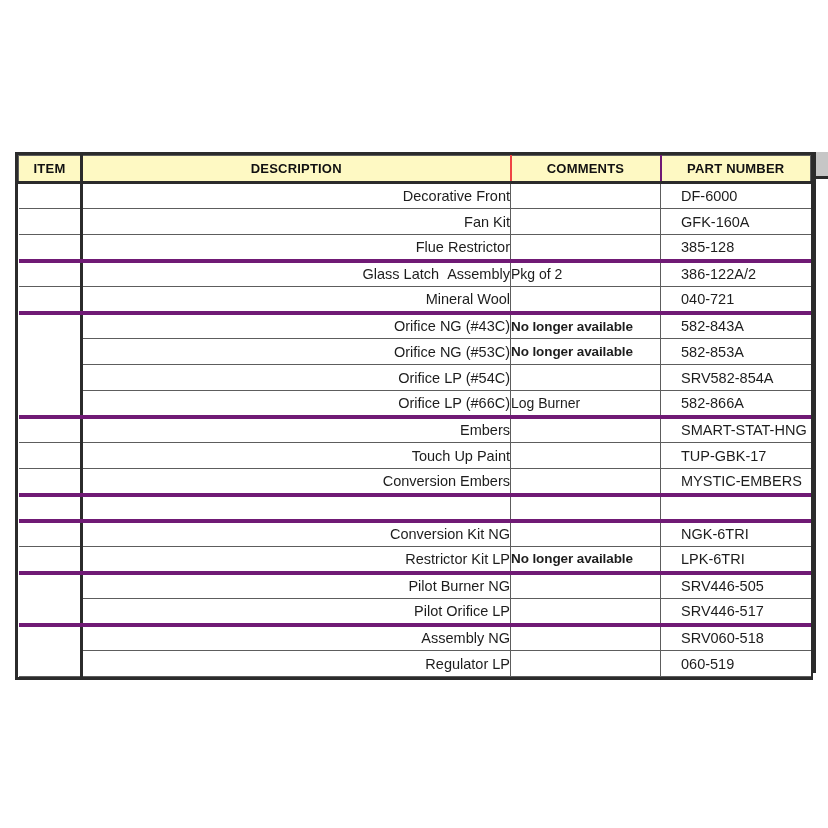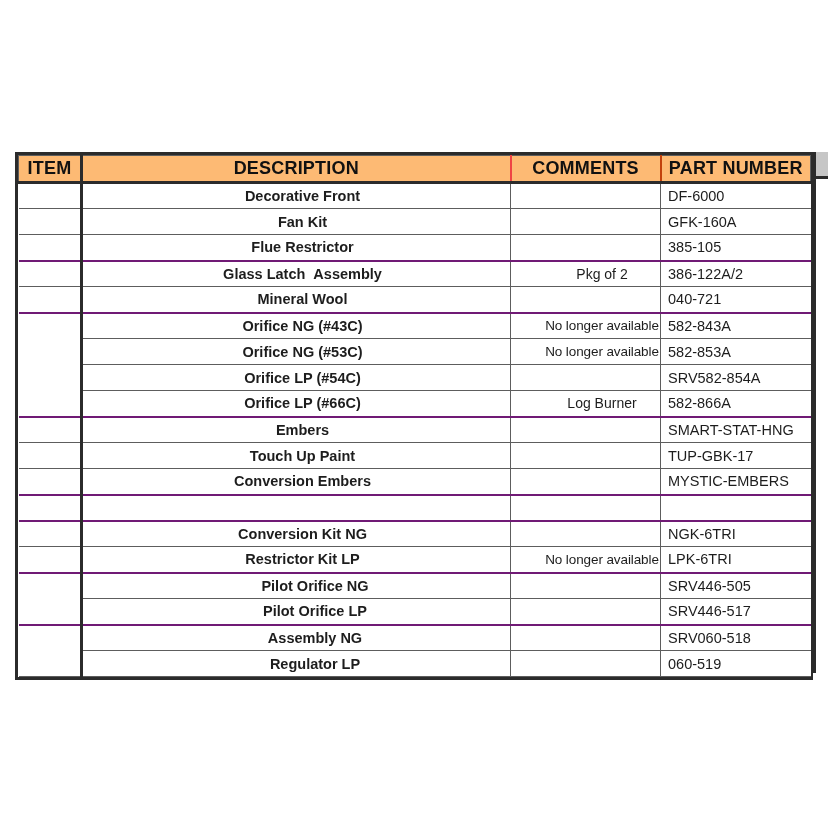--- a/index.html
+++ b/index.html
@@ -57,65 +57,62 @@
     border: 1px solid #5d5d5d;
     padding: 0;
     height: 26px;
     box-sizing: border-box;
     vertical-align: middle;
     background: #ffffff;
   }
 
   
   table.parts thead th {
-    background: #fdba74;
+    background: #fef9c3;
     font-weight: bold;
-    font-size: 18px;
+    font-size: 13px;
     letter-spacing: 0.2px;
     text-align: center;
     height: 27px;
     border-bottom: 3px solid #2b2b2b;
     color: #111111;
   }
   table.parts thead th.h-item { border-right: 3px solid #2b2b2b; }
   table.parts thead th.h-desc { border-right: 2px solid #ef4444; }
-  table.parts thead th.h-comm { border-right: 2px solid #c2410c; }
+  table.parts thead th.h-comm { border-right: 2px solid #701a75; }
 
   
   table.parts td.item {
     border-right: 3px solid #2b2b2b;
     border-left: none;
   }
   table.parts td.desc {
-    text-align: center;
+    text-align: right;
     padding-left: 12px;
     border-right: 1px solid #5d5d5d;
-    font-weight: bold;
   }
   table.parts td.desc.sub {
     padding-left: 37px;
   }
   table.parts td.comm {
-    text-align: center;
     font-size: 14px;
-    padding-left: 33px;
   }
   table.parts td.comm.na {
-    font-weight: normal;
+    font-weight: bold;
     font-size: 13.5px;
     letter-spacing: -0.1px;
   }
   table.parts td.part {
     text-align: left;
-    padding-left: 7px;
+    padding-left: 20px;
     border-right: none;
   }
 
   
-  table.parts tr.hr-strong > td { border-top: 2px solid #701a75; }
+  table.parts tr.hr-strong > td { border-top: 4px solid #701a75; }
 
   
   #clipped-column {
     position: absolute;
     left: 813px;
     top: 152px;
     width: 15px;
     height: 521px;
     border-left: 3px solid #2b2b2b;
     box-sizing: border-box;
@@ -164,21 +161,21 @@
           <tr>
             <td class="item" rowspan="1"></td>
             <td class="desc">Fan Kit</td>
             <td class="comm"></td>
             <td class="part">GFK-160A</td>
           </tr>
           <tr>
             <td class="item" rowspan="1"></td>
             <td class="desc">Flue Restrictor</td>
             <td class="comm"></td>
-            <td class="part">385-105</td>
+            <td class="part">385-128</td>
           </tr>
           <tr class="hr-strong">
             <td class="item" rowspan="1"></td>
             <td class="desc">Glass Latch &nbsp;Assembly</td>
             <td class="comm">Pkg of 2</td>
             <td class="part">386-122A/2</td>
           </tr>
           <tr>
             <td class="item" rowspan="1"></td>
             <td class="desc">Mineral Wool</td>
@@ -237,21 +234,21 @@
             <td class="part">NGK-6TRI</td>
           </tr>
           <tr>
             <td class="item" rowspan="1"></td>
             <td class="desc">Restrictor Kit LP</td>
             <td class="comm na">No longer available</td>
             <td class="part">LPK-6TRI</td>
           </tr>
           <tr class="hr-strong">
             <td class="item" rowspan="2"></td>
-            <td class="desc sub">Pilot Orifice NG</td>
+            <td class="desc sub">Pilot Burner NG</td>
             <td class="comm"></td>
             <td class="part">SRV446-505</td>
           </tr>
           <tr>
             <td class="desc sub">Pilot Orifice LP</td>
             <td class="comm"></td>
             <td class="part">SRV446-517</td>
           </tr>
           <tr class="hr-strong">
             <td class="item" rowspan="2"></td>

